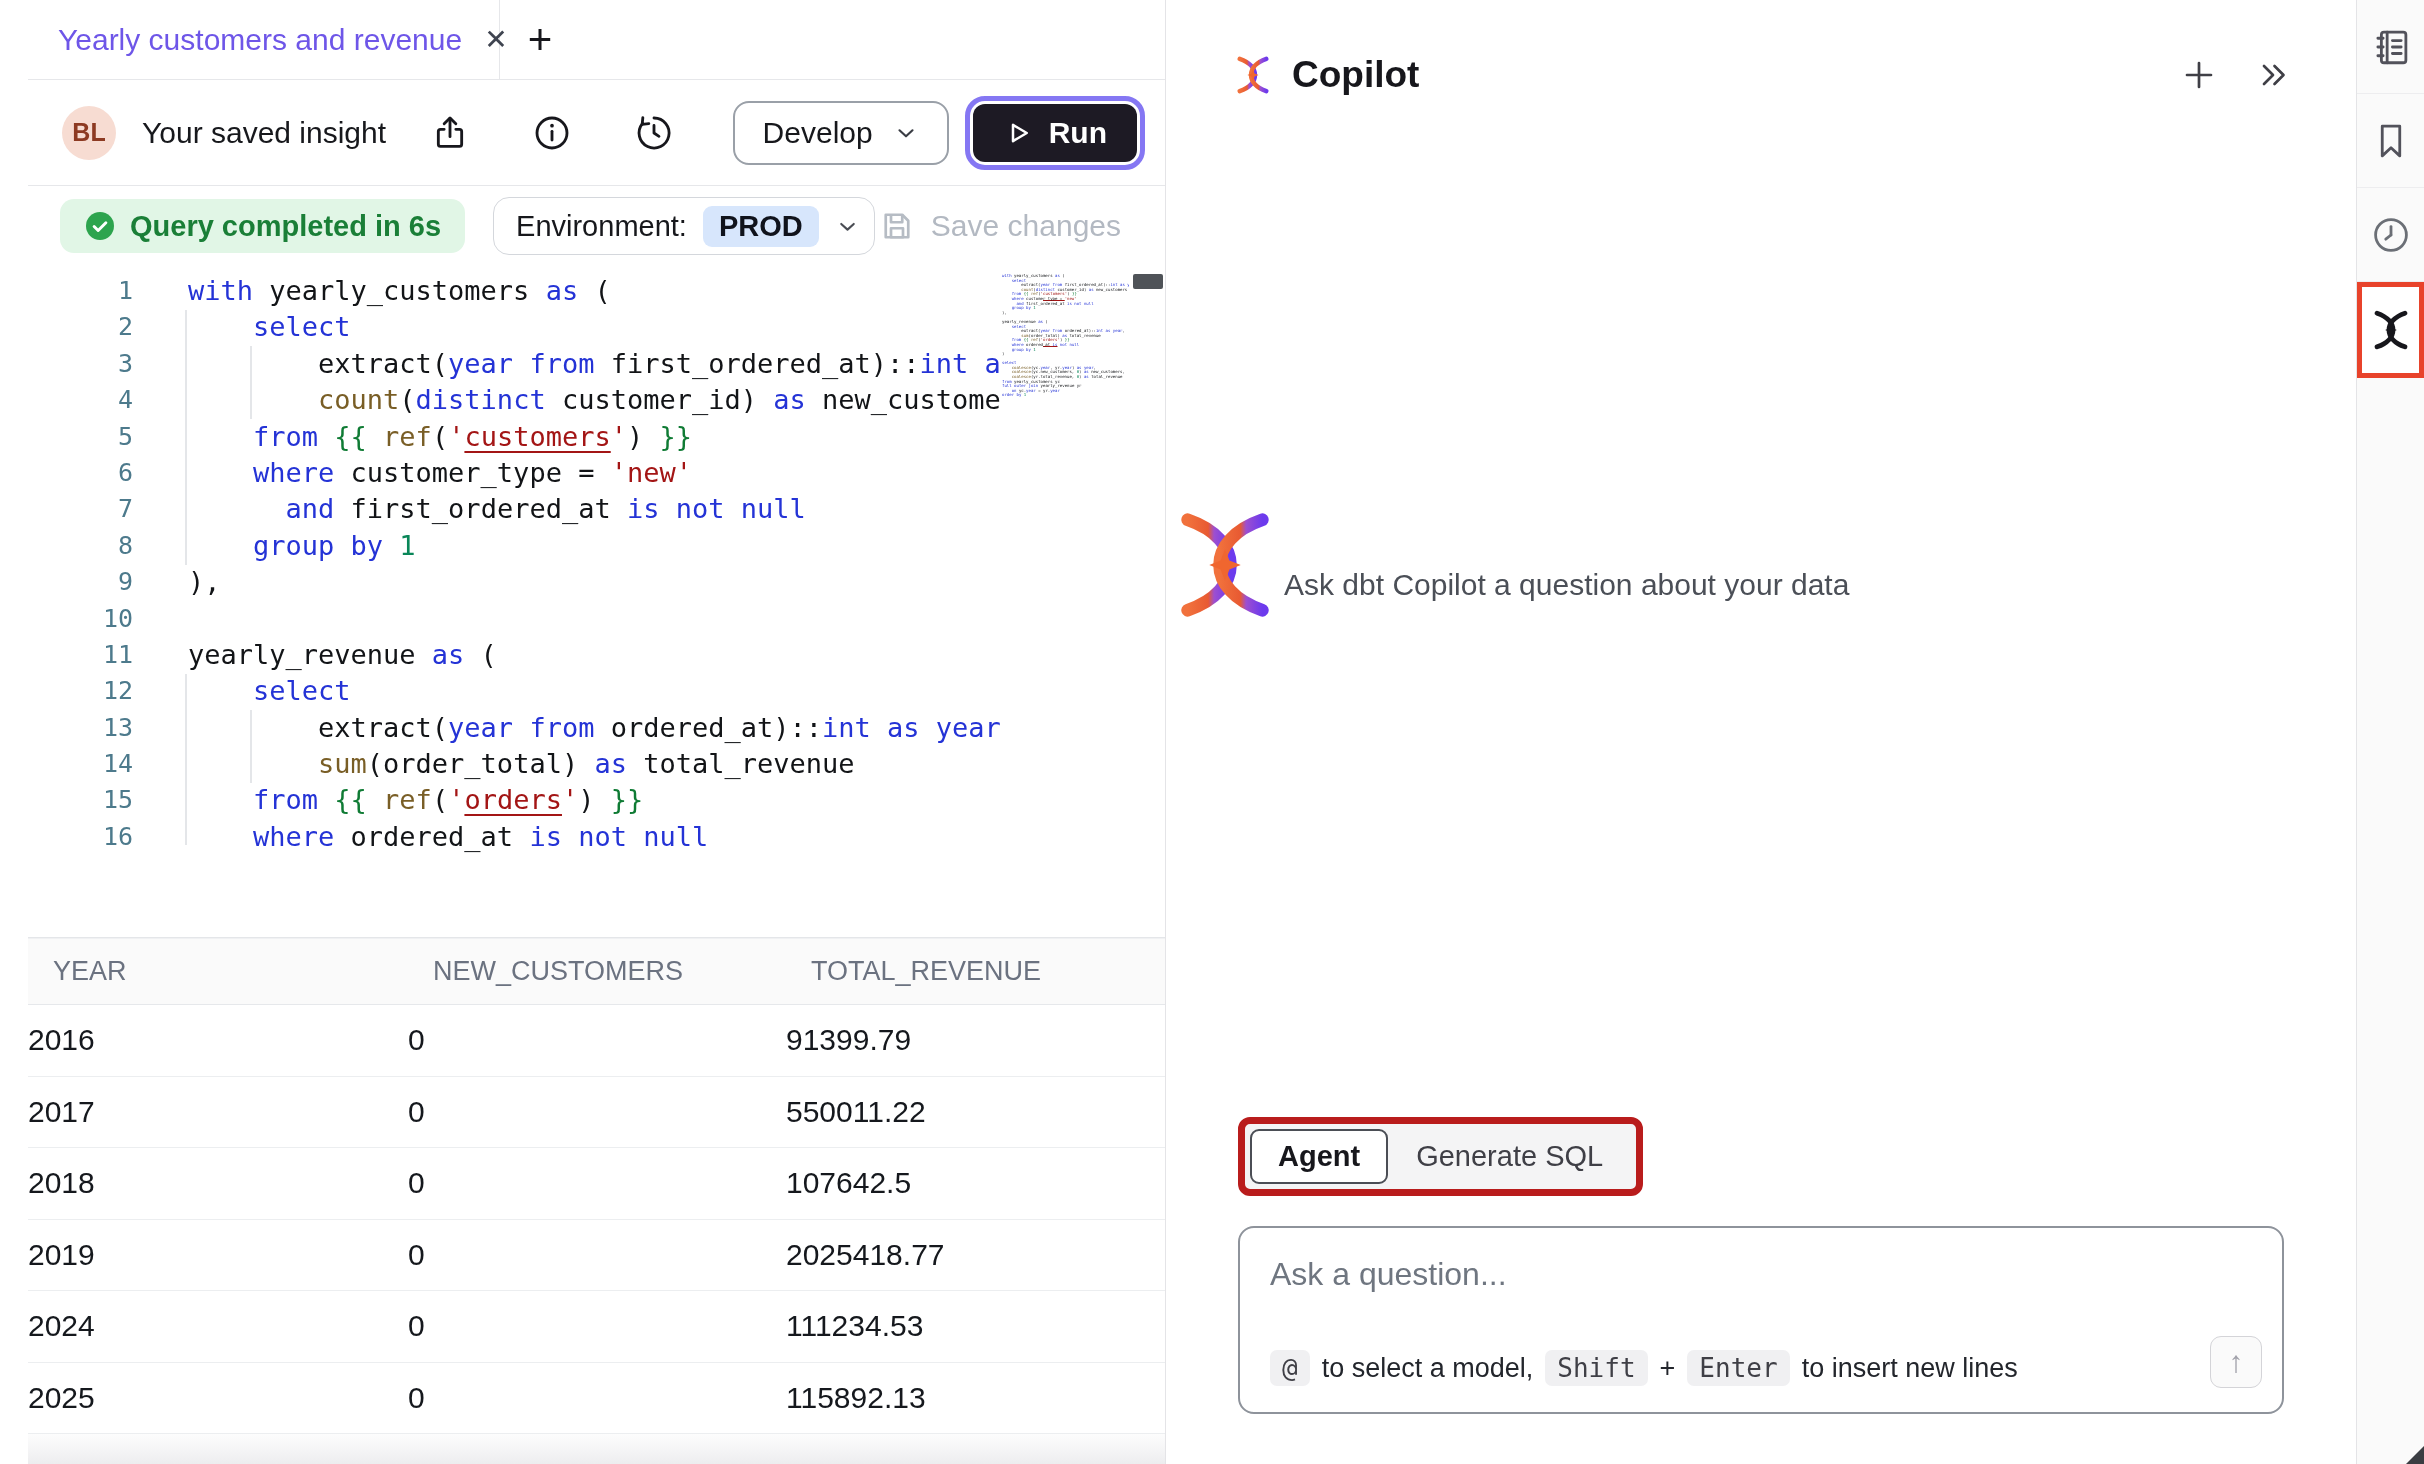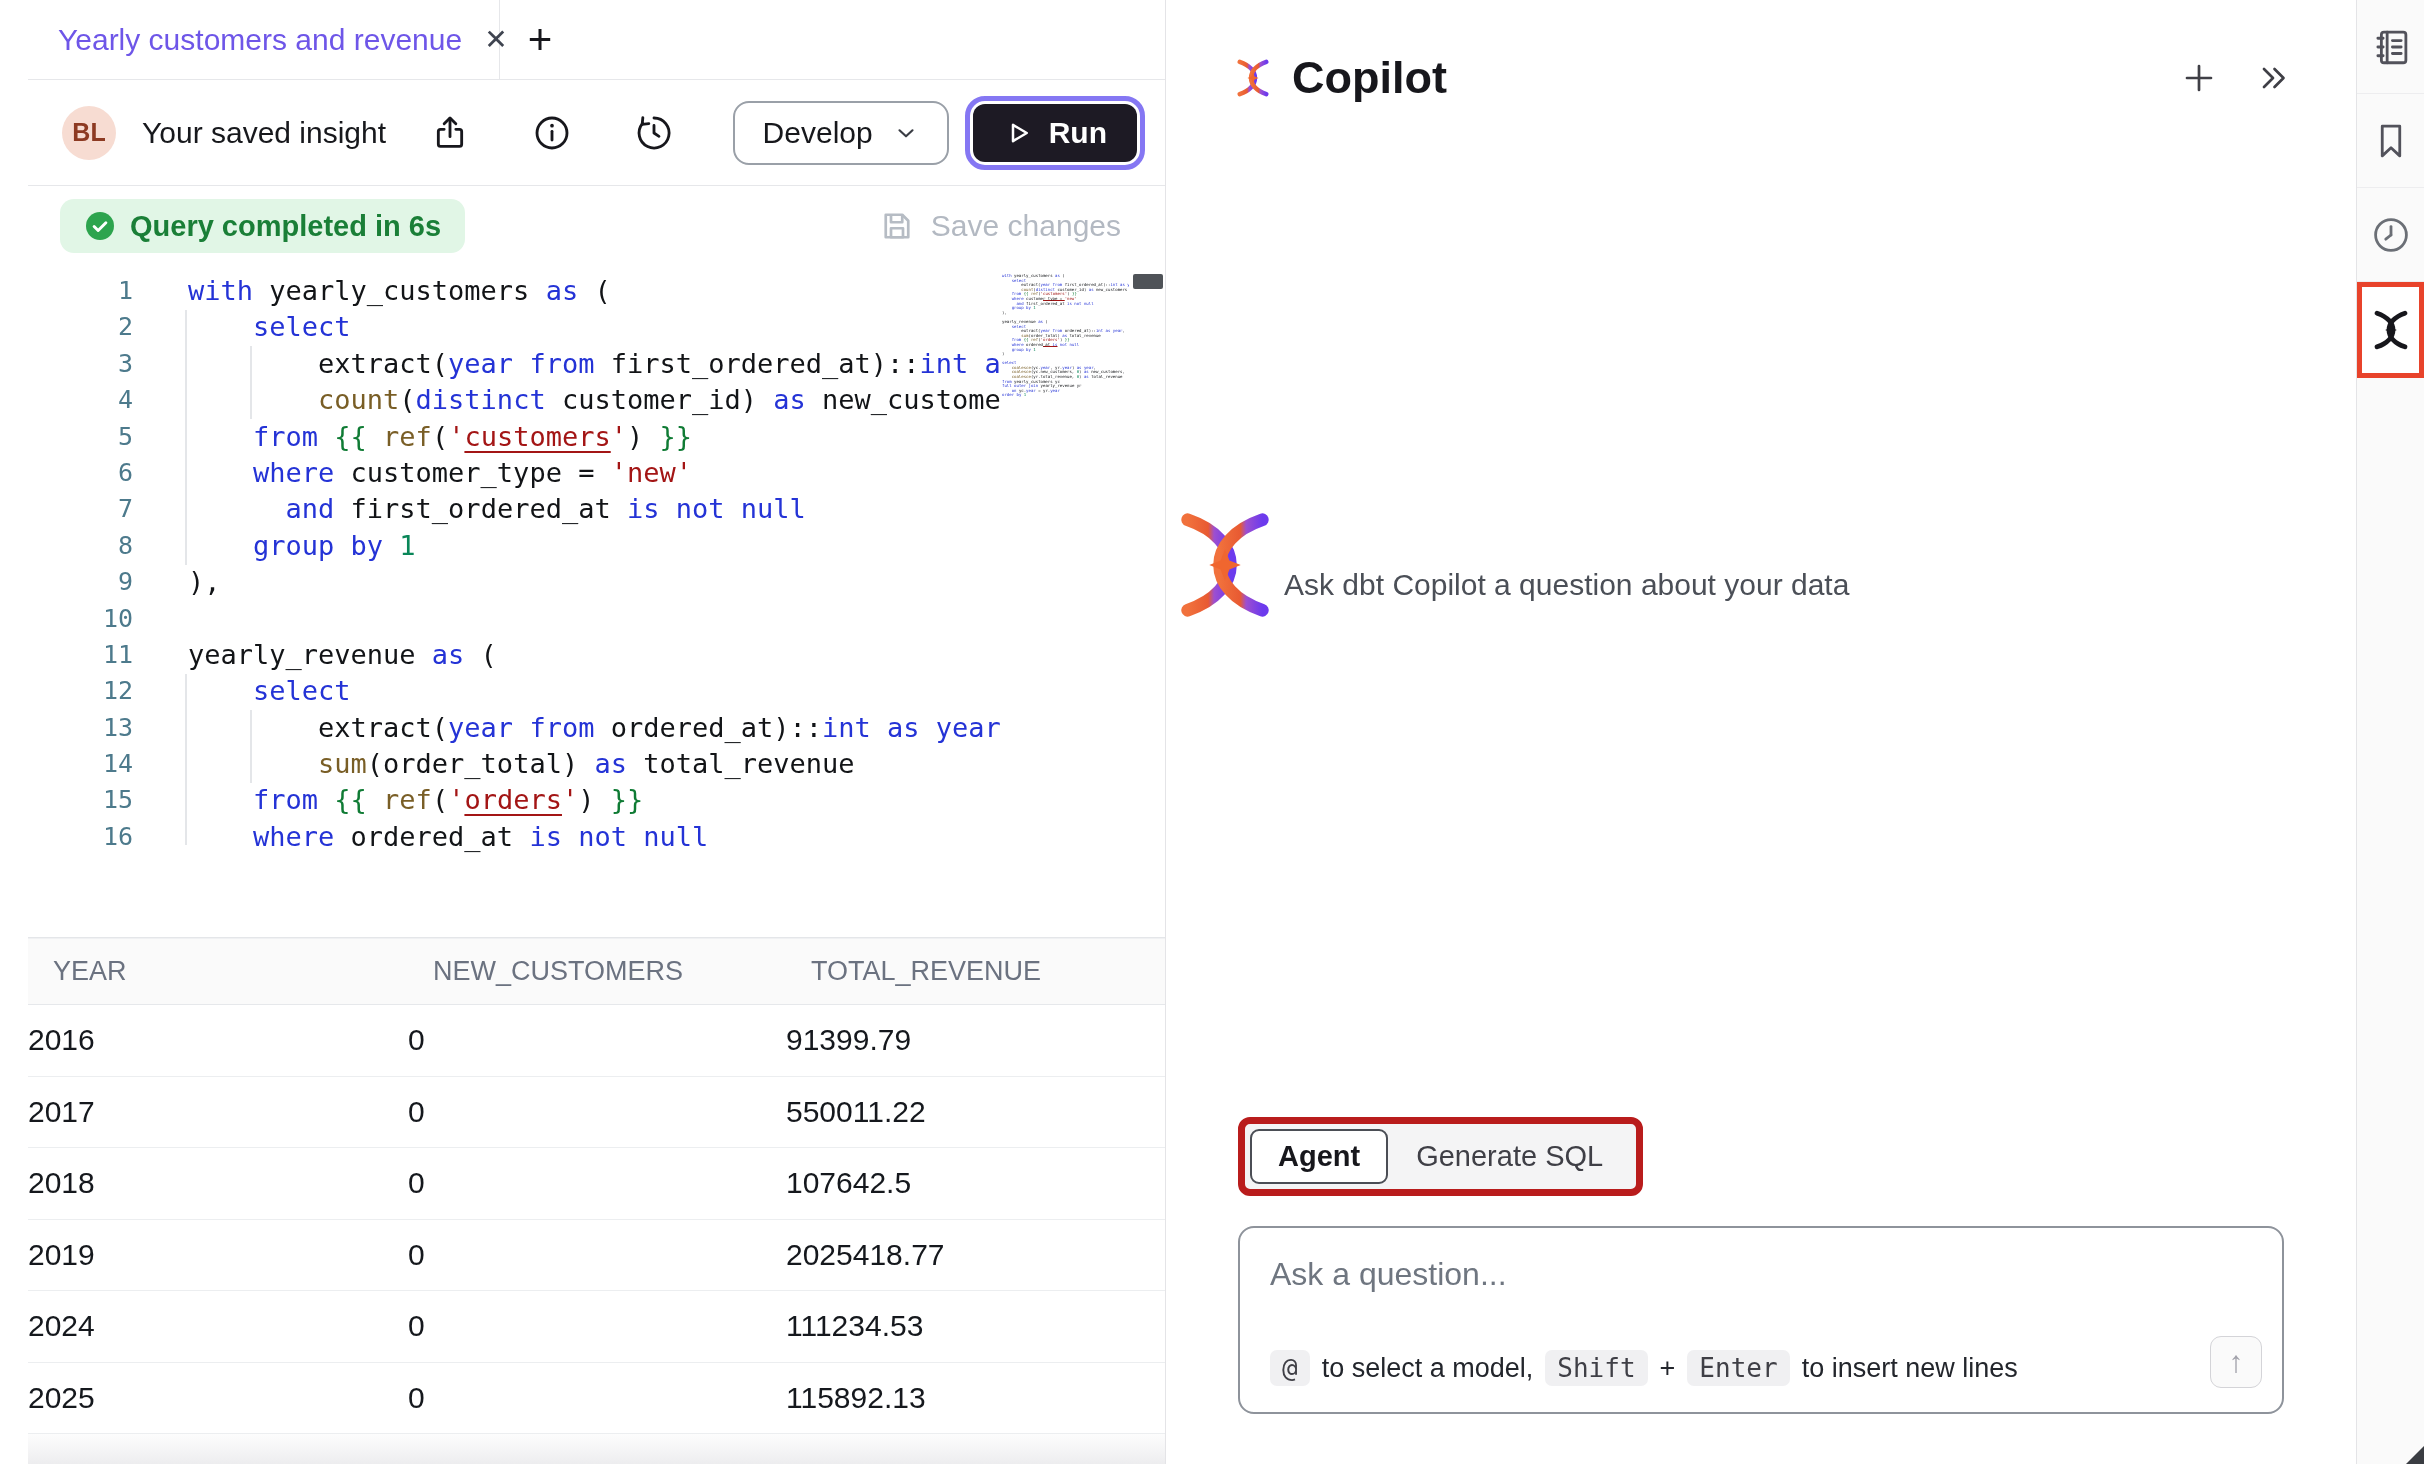--- a/index.html
+++ b/index.html
@@ -67,21 +67,21 @@
   table.grid { width:100%; border-collapse:collapse; table-layout:fixed; }
   table.grid col.c1 { width:380px; } table.grid col.c2 { width:378px; }
   table.grid thead th { background:#fafafa; height:66px; text-align:left; padding-left:25px; font-size:27px; font-weight:400;
                         color:#6b7280; border-bottom:1px solid #e6e8eb; border-top:1px solid #f0f1f3; }
   table.grid tbody td { height:71.5px; font-size:30px; color:#15181d; border-bottom:1.5px solid #eceef0; }
   .grid-footer { height:30px; background:linear-gradient(#fdfdfd,#ededef); }
 
   
   .copilot { flex:1; position:relative; border-left:1px solid #e4e4e7; background:#fff; }
   .copilot-header { display:flex; align-items:center; padding:52px 60px 0 66px; }
-  .copilot-title { font-size:45px; font-weight:700; color:#17171c; margin-left:18px; flex:1; }
+  .copilot-title { font-size:37px; font-weight:700; color:#17171c; margin-left:18px; flex:1; }
   .copilot-header .icon-btn { margin-left:28px; }
 
   .empty-state { position:absolute; top:506px; left:0; right:0; display:flex; flex-direction:row; align-items:center; }
   .empty-state p { margin-top:40px; font-size:30px; color:#4b4f57; }
 
   .copilot-bottom { position:absolute; left:72px; right:72px; bottom:50px; }
   .mode-switch { display:inline-flex; background:#f4f4f5; border:7px solid #b91c1c; border-radius:12px; padding:5px; margin-bottom:30px; }
   .mode-btn { font-size:29px; padding:9px 26px; border-radius:9px; border:2px solid transparent; background:none; color:#3f3f46;
               cursor:pointer; font-family:inherit; }
   .mode-btn.active { background:#fff; border-color:#4b4e55; color:#17171c; font-weight:600; }
@@ -172,20 +172,27 @@
 
     <div class="status-row">
       <div class="query-badge">
         <svg width="32" height="32" viewBox="0 0 24 24">
           <circle cx="12" cy="12" r="10.5" fill="#2DA44E"></circle>
           <path d="M7.6 12.4l3 3 5.8-5.8" fill="none" stroke="#fff" stroke-width="2.2" stroke-linecap="round" stroke-linejoin="round"></path>
         </svg>
         <span>Query completed in 6s</span>
       </div>
 
+      <button class="env-select">
+        <span>Environment:</span>
+        <span class="env-pill">PROD</span>
+        <svg width="25" height="25" viewBox="0 0 24 24" fill="none" stroke="#4a4d54" stroke-width="2" stroke-linecap="round" stroke-linejoin="round">
+            <path d="M6 9.5l6 5.5 6-5.5"></path>
+          </svg>
+      </button>
 
       <button class="save-changes" disabled="">
         <svg width="36" height="36" viewBox="0 0 24 24" fill="none" stroke="#b6bcc4" stroke-width="1.8" stroke-linejoin="round">
           <path d="M4.5 4.5h11L19.5 8.5v11h-15z"></path>
             <path d="M8 4.5v5h7.5v-5"></path>
             <rect x="8" y="13.5" width="8" height="6"></rect>
         </svg>
         <span>Save changes</span>
       </button>
     </div>

